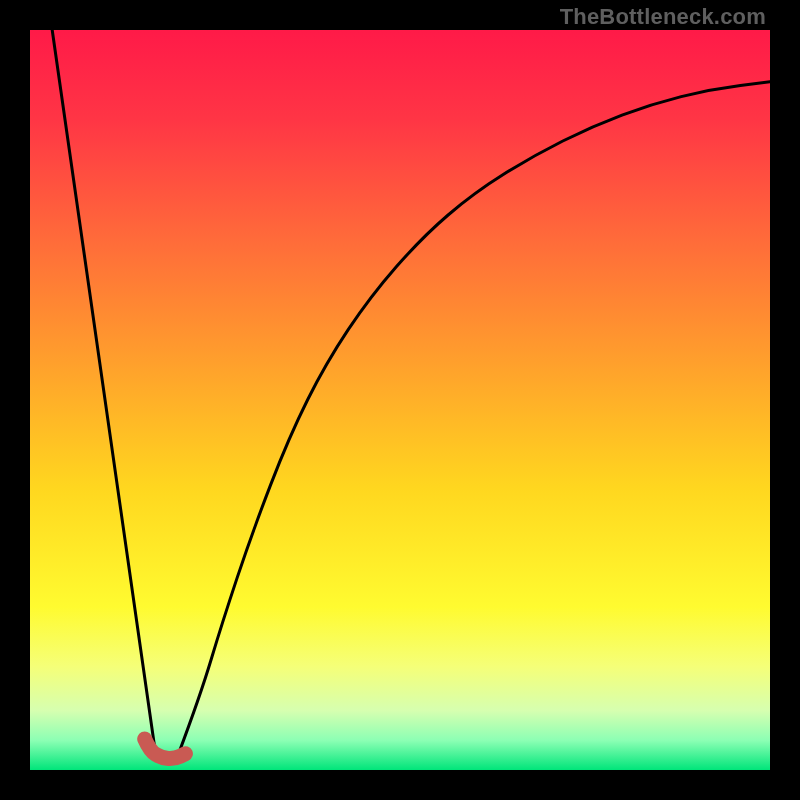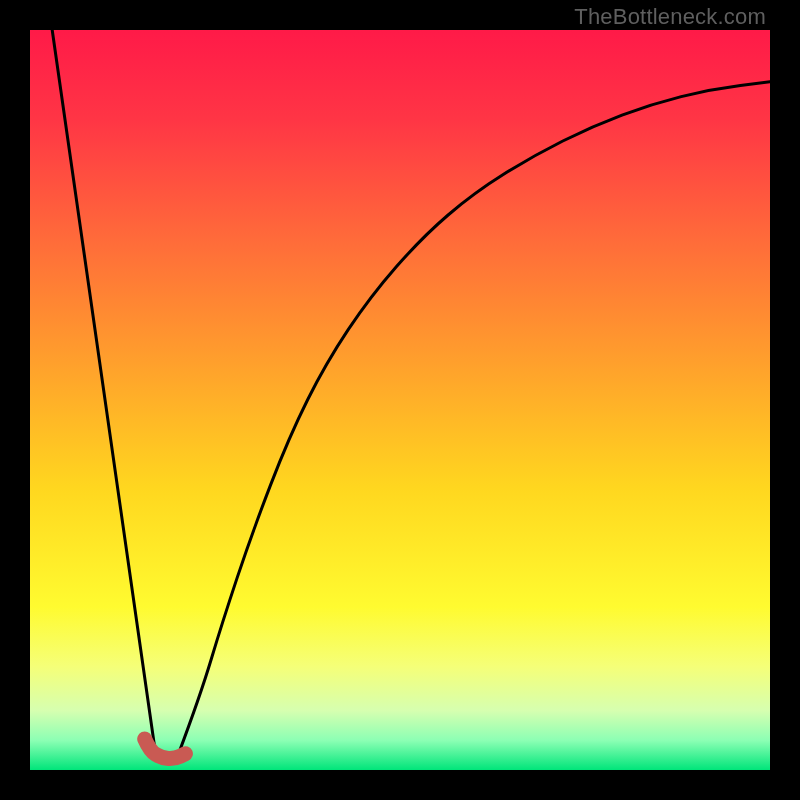--- a/index.html
+++ b/index.html
@@ -31,21 +31,21 @@
   .curve-svg {
     position: absolute;
     inset: 0;
   }
   .watermark {
     position: absolute;
     top: 4px;
     right: 34px;
     color: #5f5f5f;
     font-size: 22px;
-    font-weight: 400;
+    font-weight: 700;
     letter-spacing: 0.2px;
   }
 </style>
 </head>
 <body>
 
 <div class="outer">
 
   <div class="watermark">TheBottleneck.com</div>
 

